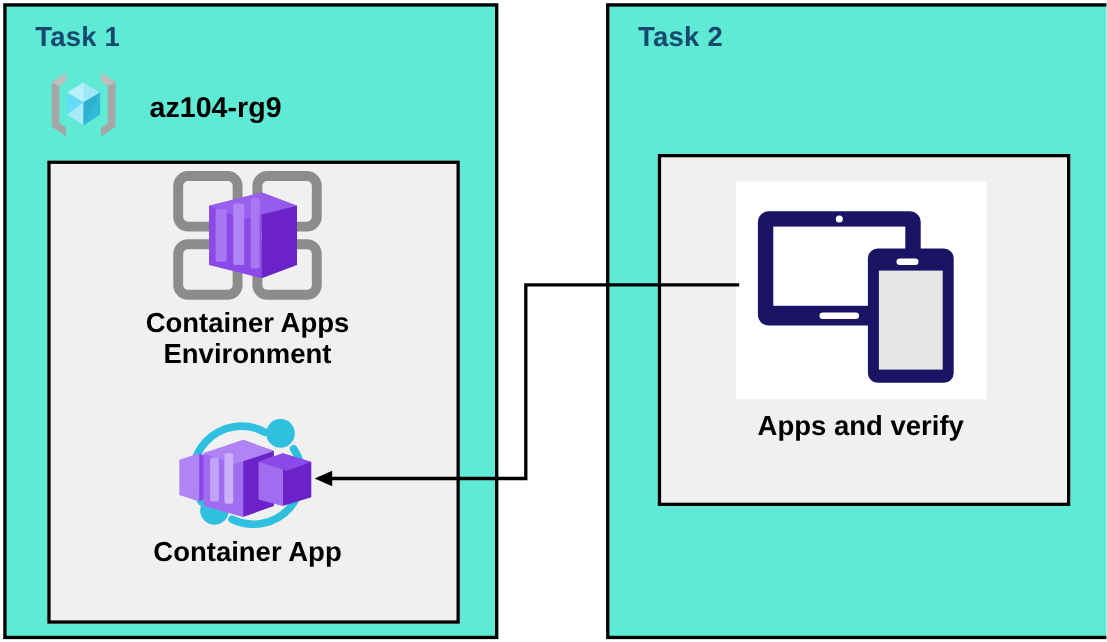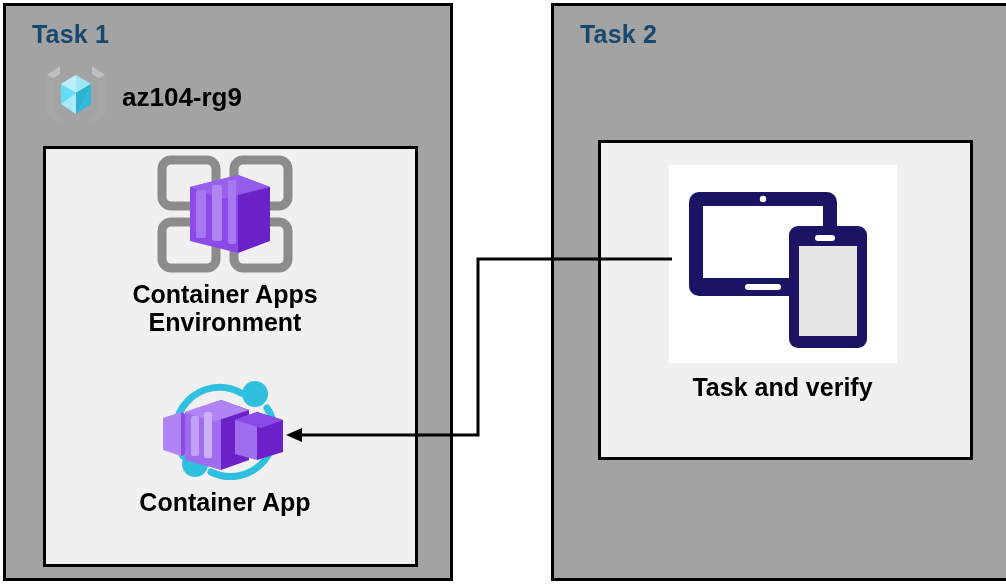--- a/index.html
+++ b/index.html
@@ -14,21 +14,21 @@
     position: relative;
     width: 1006px;
     height: 584px;
     background: #ffffff;
     overflow: hidden;
   }
 
   
   .task-panel {
     position: absolute;
-    background: #a3a3a3;
+    background: #5eead4;
     border: 3px solid #000000;
     box-sizing: border-box;
   }
   #task1-panel { left: 3px;   top: 3px; width: 450px; height: 578px; }
   #task2-panel { left: 551px; top: 3px; width: 514px; height: 578px; }
 
   .task-title {
     position: absolute;
     top: 14px;
     left: 26px;
@@ -39,21 +39,21 @@
     white-space: nowrap;
   }
 
   
   #rg-row {
     position: absolute;
     left: 34px;
     top: 56px;
     display: flex;
     align-items: center;
-    gap: 10px;
+    gap: 24px;
   }
   #rg-label {
     font-size: 26px;
     font-weight: bold;
     color: #000000;
     white-space: nowrap;
   }
 
   
   .inner-box {
@@ -205,21 +205,21 @@
         <rect x="6" y="18" width="148" height="104" rx="10" fill="#1b1464"></rect>
         <rect x="20" y="32" width="120" height="72" fill="#ffffff"></rect>
         <circle cx="80" cy="25" r="3.2" fill="#ffffff"></circle>
         <rect x="62" y="110" width="36" height="6" rx="3" fill="#ffffff"></rect>
 
         <rect x="106" y="52" width="78" height="122" rx="9" fill="#1b1464"></rect>
         <rect x="116" y="72" width="58" height="90" fill="#e6e6e6"></rect>
         <rect x="132" y="61" width="20" height="6" rx="3" fill="#ffffff"></rect>
       </svg>
     </span>
-    <span class="node-label">Task and verify</span>
+    <span class="node-label">Apps and verify</span>
   </div>
 
   <svg id="connector">
     <g>
       <path d="M672 259 L478 259 L478 435 L296 435" fill="none" stroke="#000000" stroke-width="3"></path>
       <path d="M286 435 L302 428 L302 442 Z" fill="#000000"></path>
     </g>
   </svg>
 
 </div>

